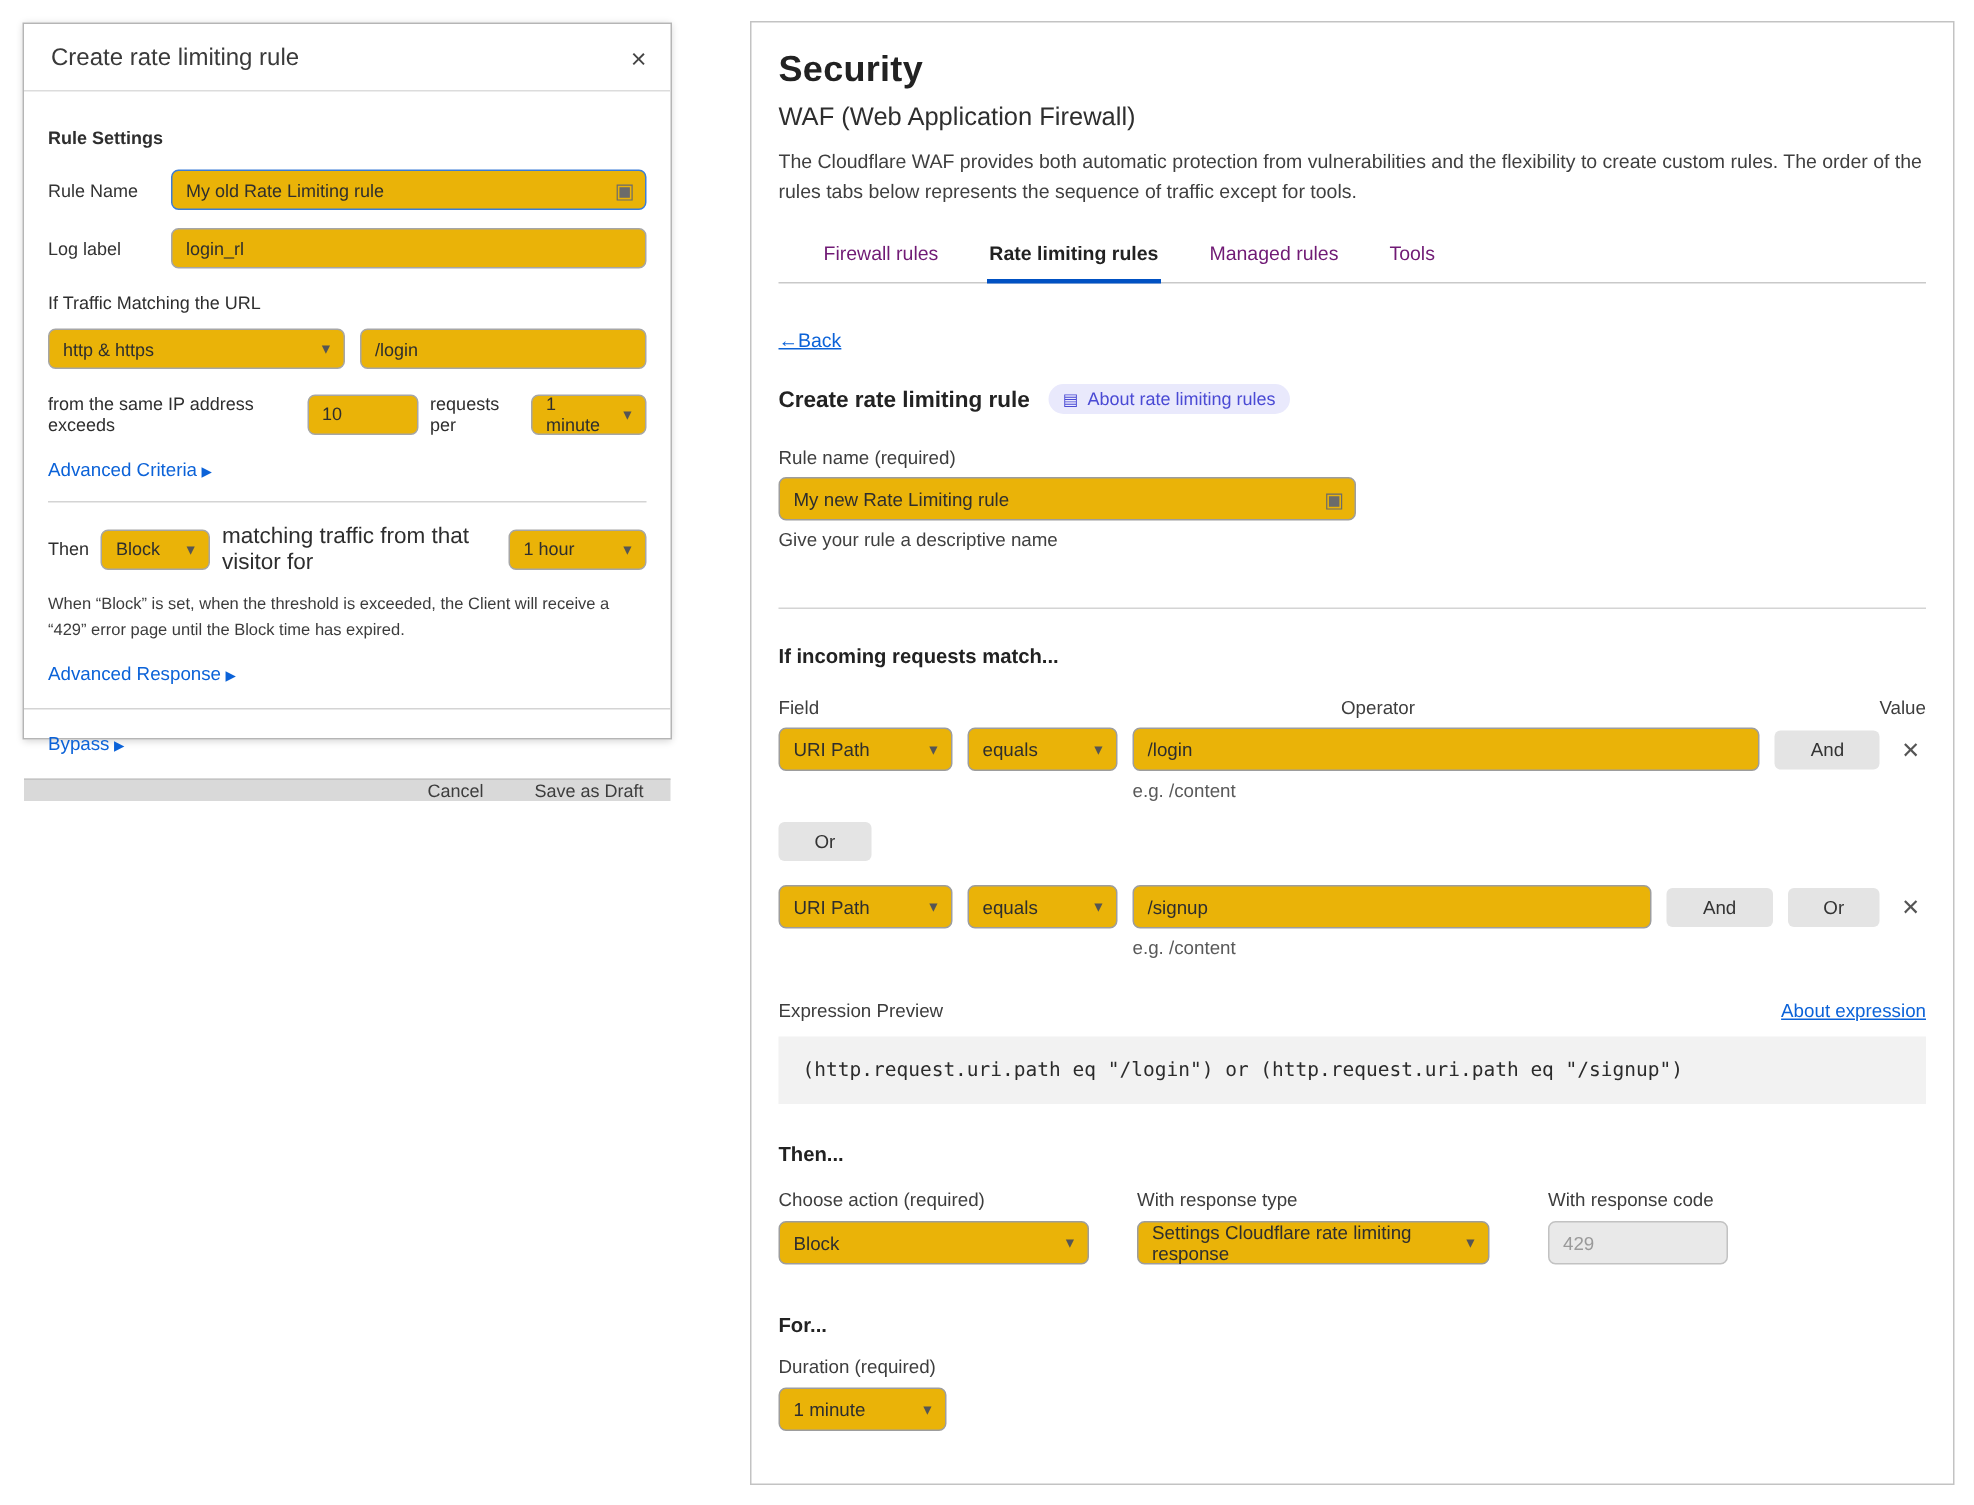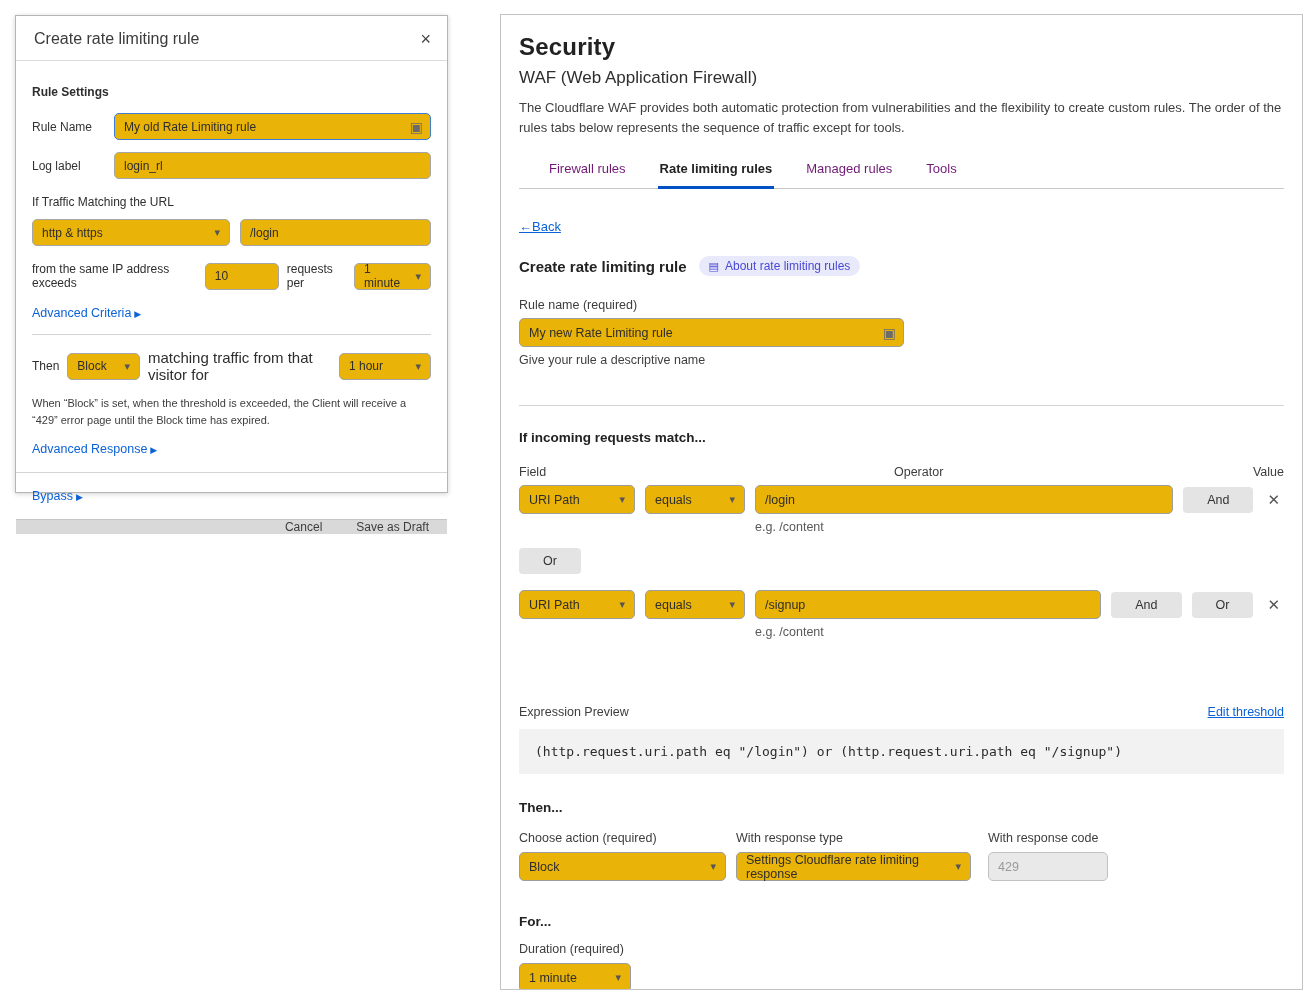--- a/index.html
+++ b/index.html
@@ -89,24 +89,24 @@
   .help { font-size:12.5px; color:#3f3f3f; margin-top:6px; }
   .hr1 { margin-top:38px; }
   .cond-labels { display:flex; margin-top:20px;justify-content:space-between; }
   .cond-labels .l1 { width:126px; } .cond-labels .l2 { width:110px; }
   .cond-row { display:flex; align-items:center; margin-top:6px; gap:10px; }
   .sel-field { width:116px; } .sel-op { width:100px; }
   .val-wrap { flex:1; }
   .eg { margin-top:6px; margin-left:236px; }
   .or-standalone { margin:14px 0 0 0; }
   .row2 { margin-top:16px; }
-  .expr-row { display:flex; justify-content:space-between; align-items:center; margin-top:66px; }
+  .expr-row { display:flex; justify-content:space-between; align-items:center; margin-top:28px; }
   .expr-box { background:#f2f2f2; margin-top:10px; padding:15px 16px; font-size:13px; color:#2b2b2b; }
   .then-title { margin-top:26px; }
-  .col-row { display:flex; gap:2px; margin-top:16px; }
+  .col-row { display:flex; gap:24px; margin-top:16px; }
   .col-a { width:207px; } .col-b { width:235px; margin-left:8px; } .col-c { width:120px; margin-left:15px; }
   .col-row .sel, .col-row .inp { margin-top:7px; width:100%; }
   .sec-title { margin-top:33px; }
   .small-sel { width:112px; }
 </style>
 </head>
 <body>
 
 <div class="modal">
   <div class="modal-header">
@@ -264,21 +264,21 @@
       <input class="inp" value="/signup" style="">
     </span>
     <button class="btn-grey">And</button>
     <button class="btn-grey">Or</button>
     <button class="x-btn">✕</button>
   </div>
   <div class="hint eg">e.g. /content</div>
 
   <div class="expr-row">
     <span class="lab">Expression Preview</span>
-    <span class="blue-link" style="text-decoration:underline;">Edit threshold</span>
+    <span class="blue-link" style="text-decoration:underline;">About expression</span>
   </div>
   <div class="expr-box mono">(http.request.uri.path eq "/login") or (http.request.uri.path eq "/signup")</div>
 
   <div class="bold-title then-title">Then...</div>
   <div class="col-row">
     <div class="col-a">
       <div class="lab">Choose action (required)</div>
       <span class="sel">
         <span>Block</span>
         <span class="caret">▾</span>

